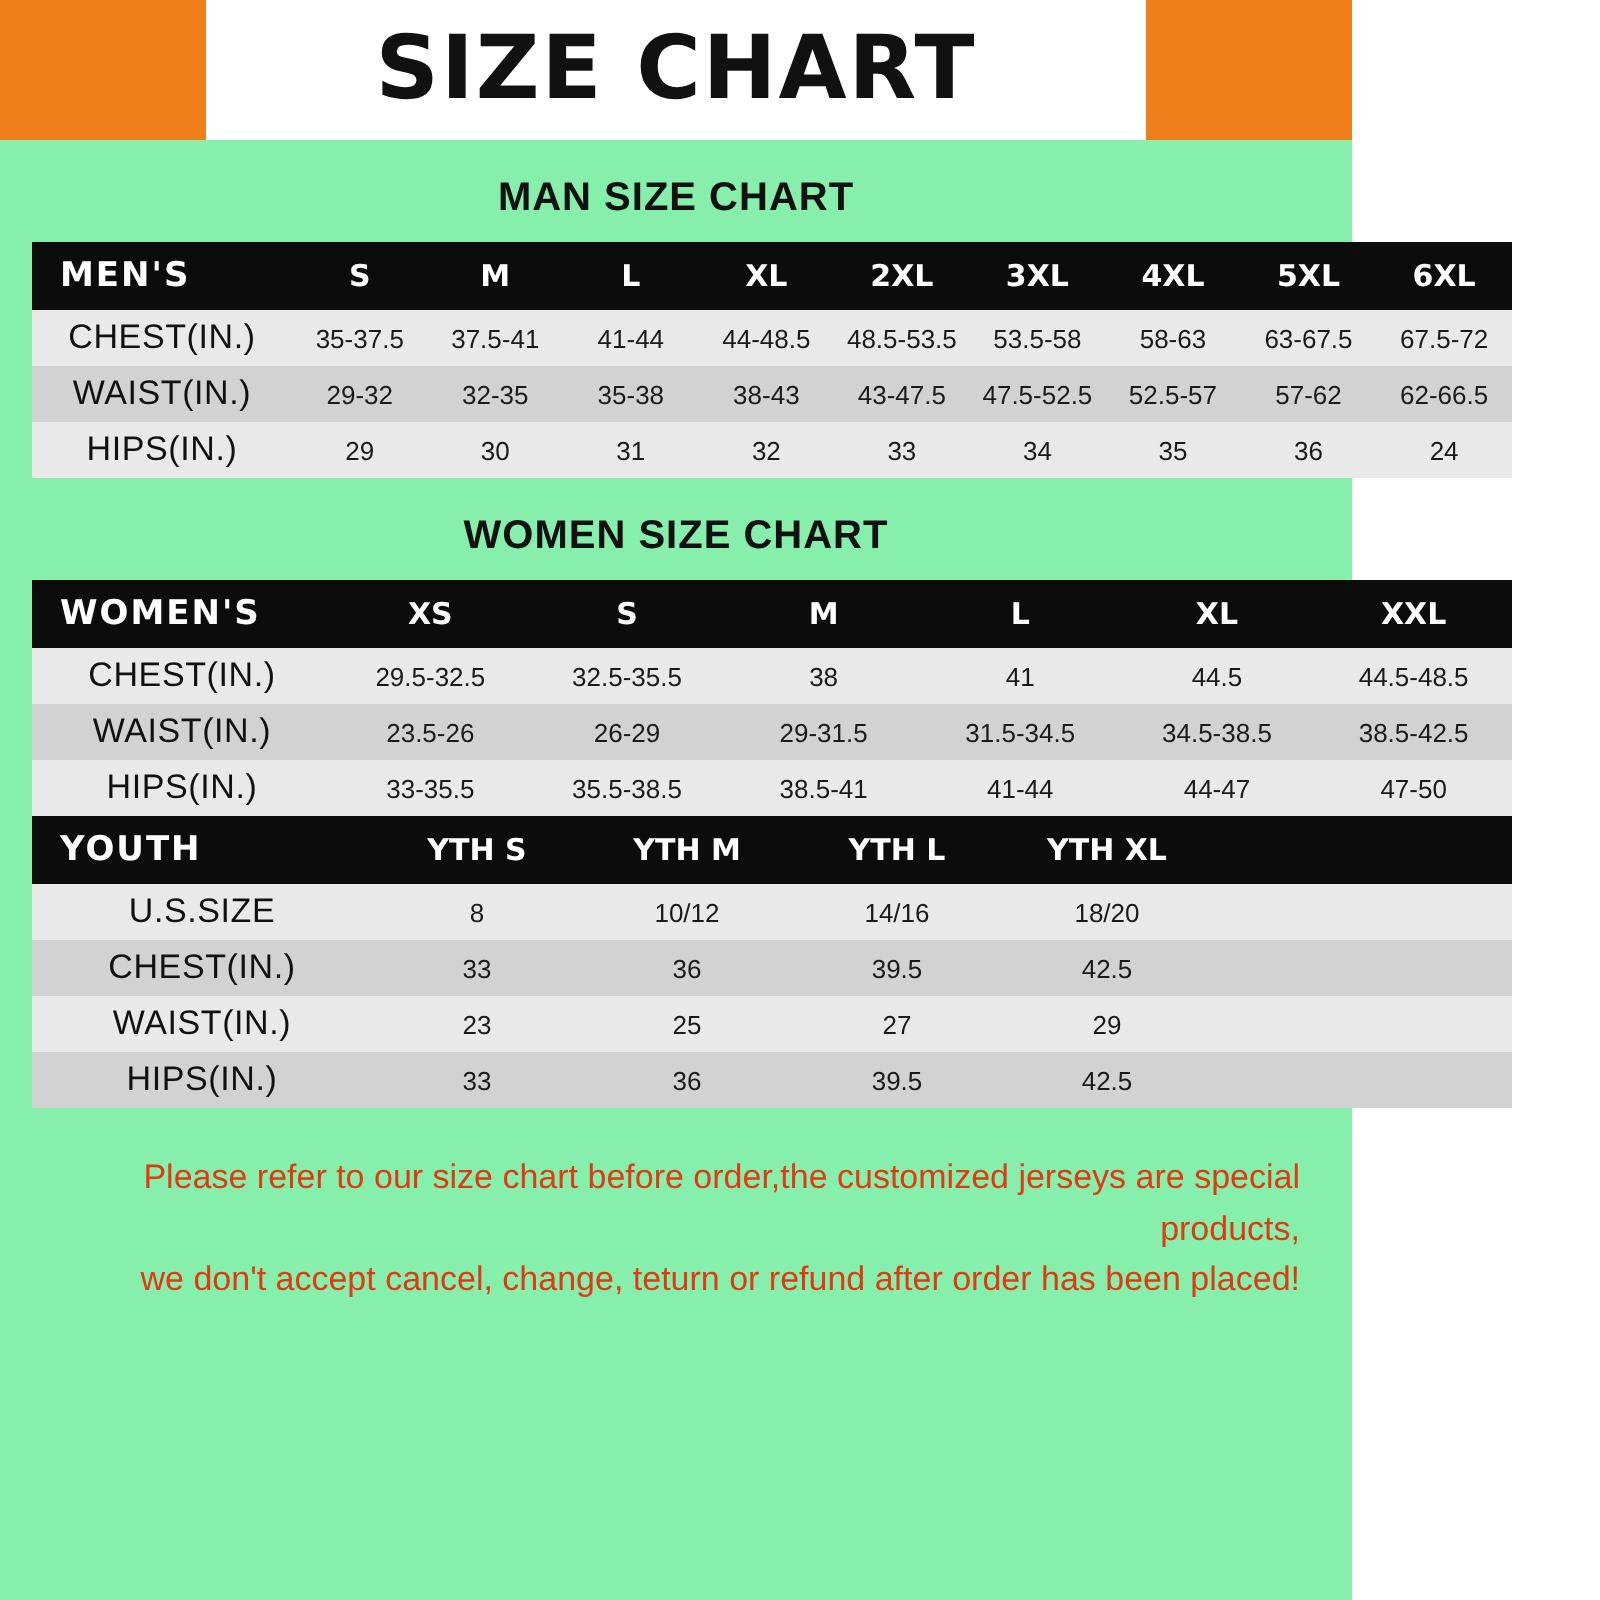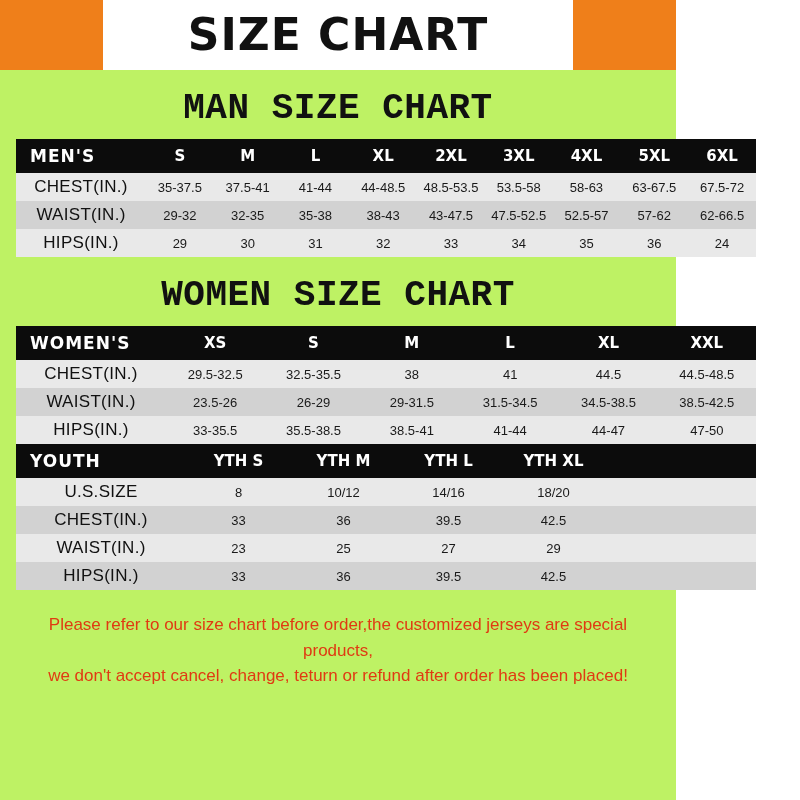--- a/index.html
+++ b/index.html
@@ -10,21 +10,21 @@
     width: 800px;
     height: 800px;
     background: #ffffff;
     font-family: "Liberation Sans", sans-serif;
     overflow: hidden;
   }
   .page {
     position: relative;
     width: 676px;
     height: 800px;
-    background: #bef264;
+    background: #86efac;
     box-sizing: border-box;
   }
   
   .banner {
     position: relative;
     height: 70px;
     background: #ef7f1a;
     display: flex;
     align-items: center;
     justify-content: center;
@@ -43,23 +43,23 @@
     font-family: "DejaVu Sans", sans-serif;
     font-weight: bold;
     font-size: 44px;
     letter-spacing: 1px;
     color: #111111;
     line-height: 70px;
   }
   
   .section-title {
     text-align: center;
-    font-family: Liberation Mono, monospace;
+    font-family: Liberation Sans, sans-serif;
     font-weight: bold;
-    font-size: 36px;
+    font-size: 20px;
     color: #111111;
     letter-spacing: 0.5px;
     margin: 18px 0 10px 0;
   }
   
   .chart {
     margin: 0 16px;
     border-collapse: collapse;
     width: 740px;
     table-layout: fixed;
@@ -99,21 +99,21 @@
   .women-chart col.c0 { width: 150px; }
   .youth-chart col.c0 { width: 170px; }
   .youth-chart col.pad { width: 150px; }
   
   .note {
     margin: 22px 26px 0 26px;
     color: #e03a12;
     font-size: 17px;
     line-height: 1.5;
     font-family: "Liberation Sans", sans-serif;
-    text-align: center;
+    text-align: right;
   }
   .note-line { display: block; }
 </style>
 </head>
 <body>
 
 <div class="page">
 
   <div class="banner">
     <div class="banner-white"></div>

